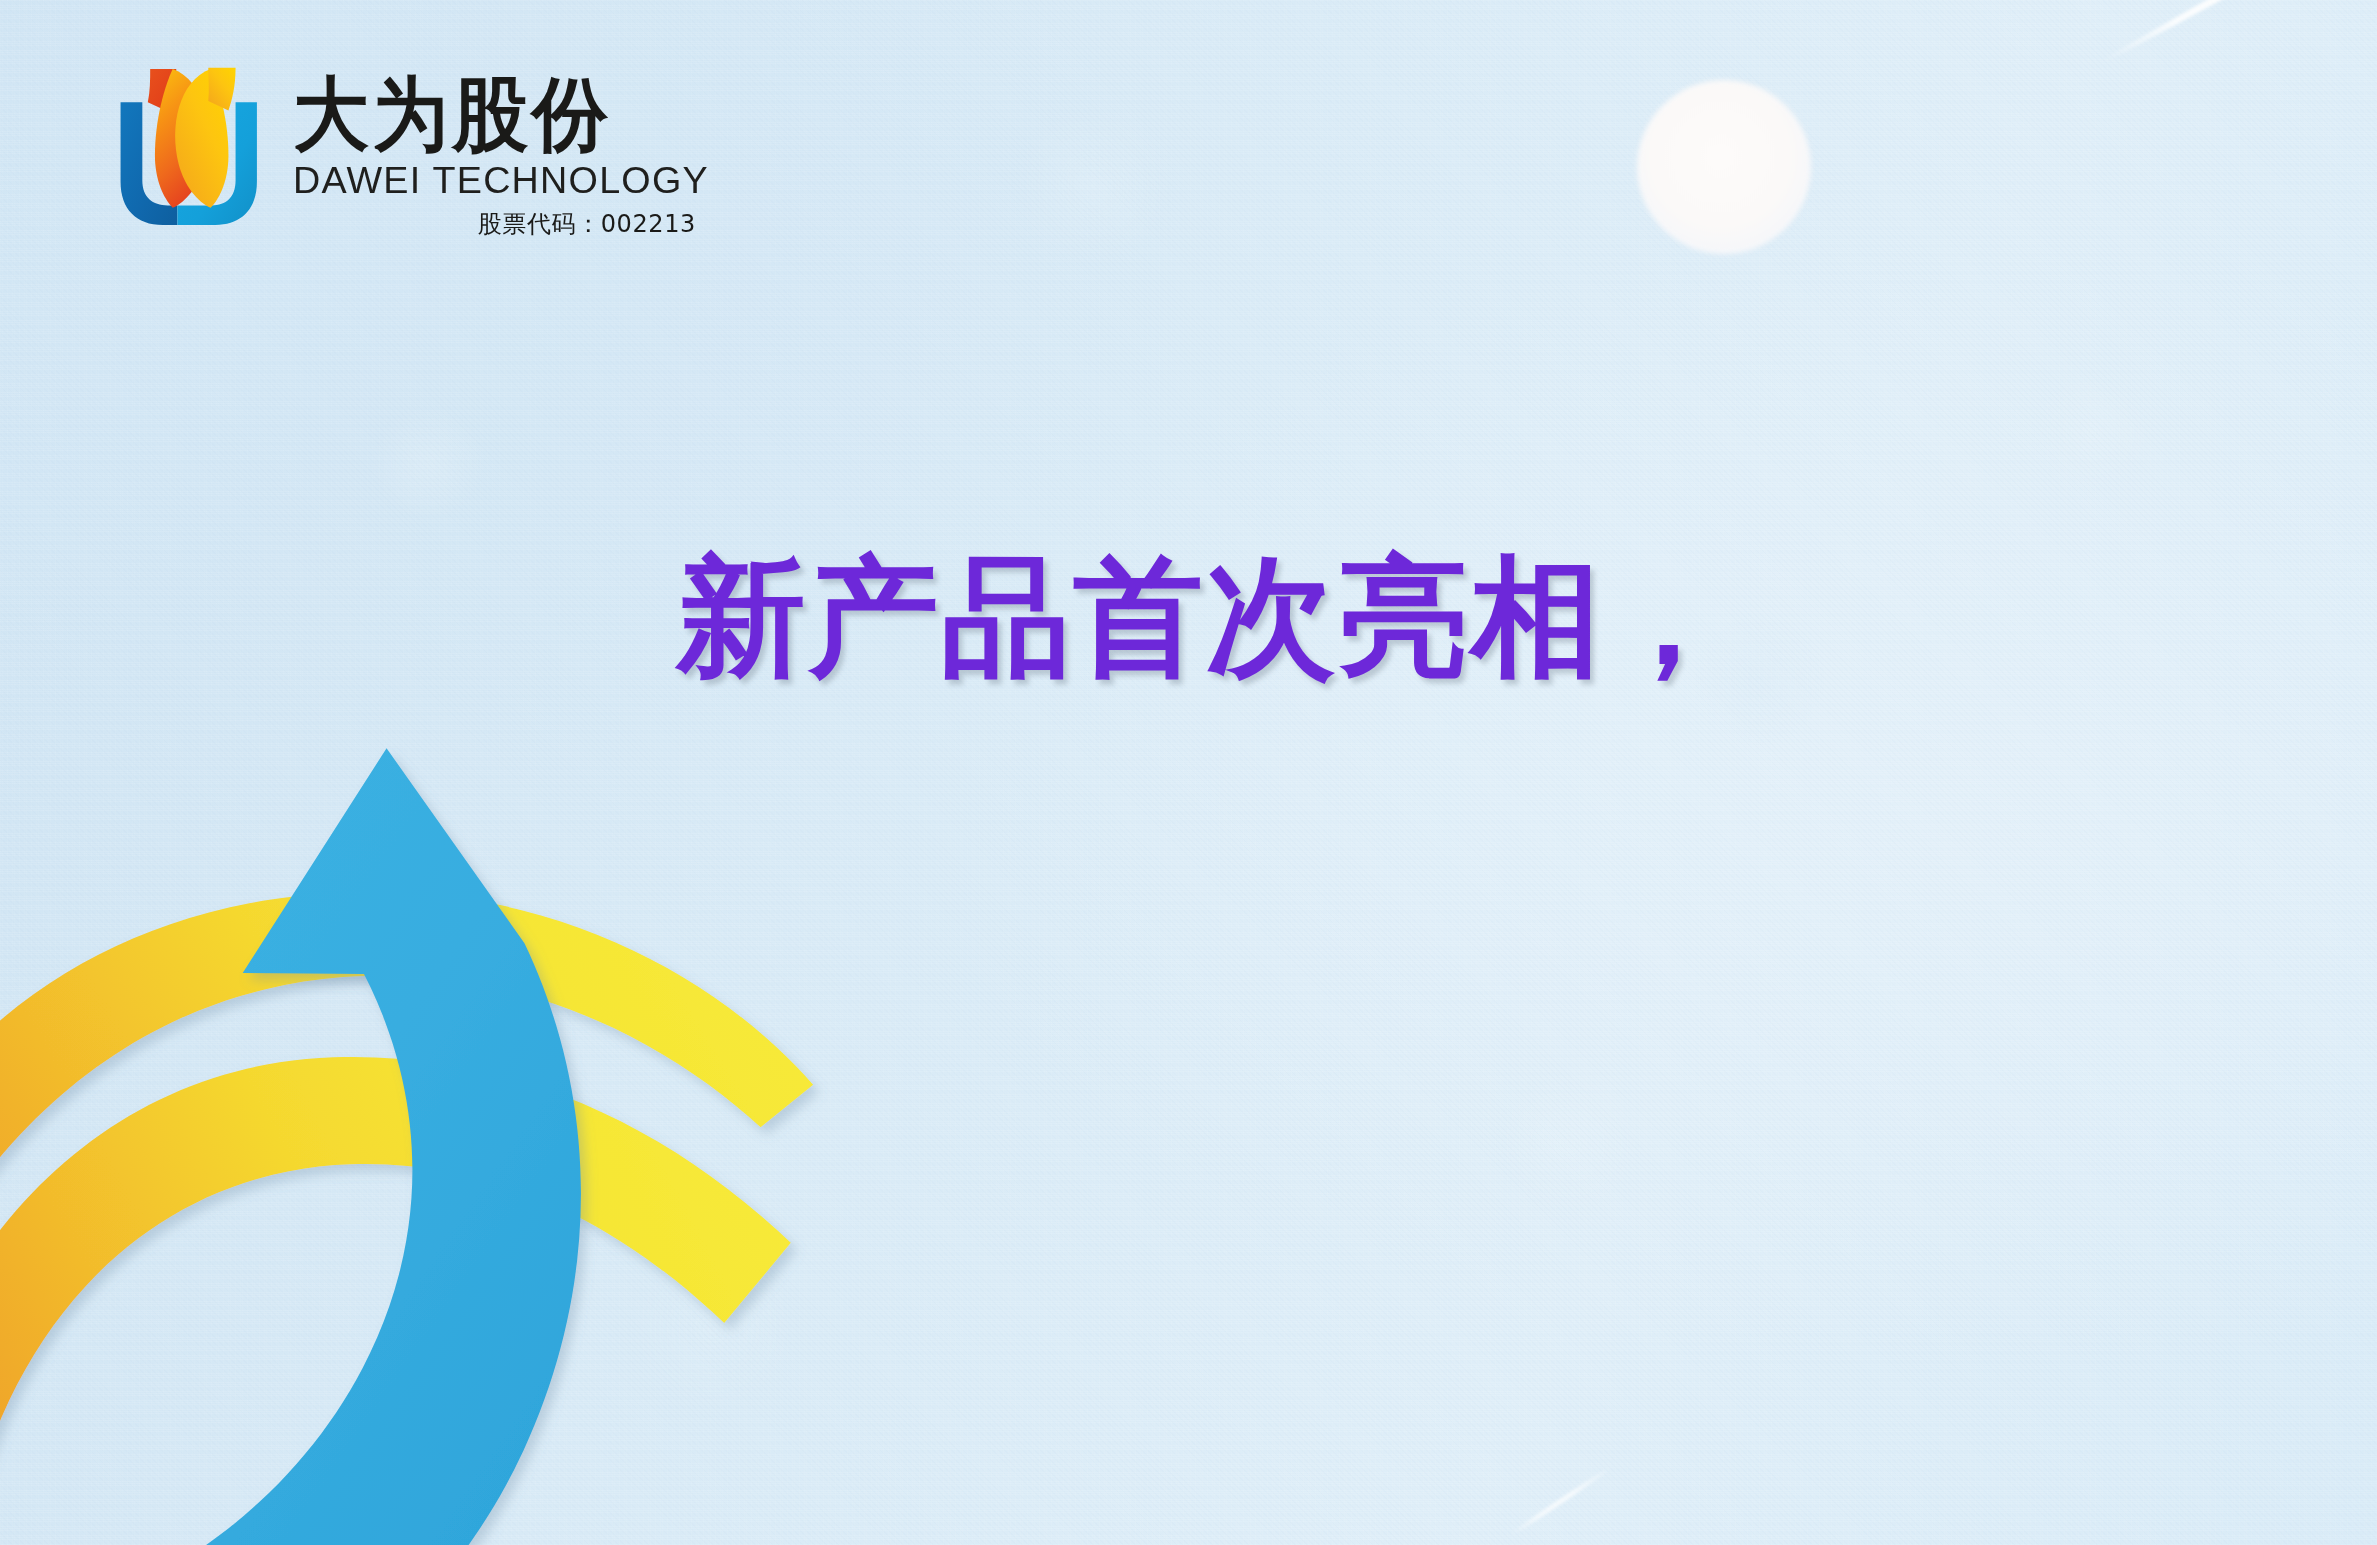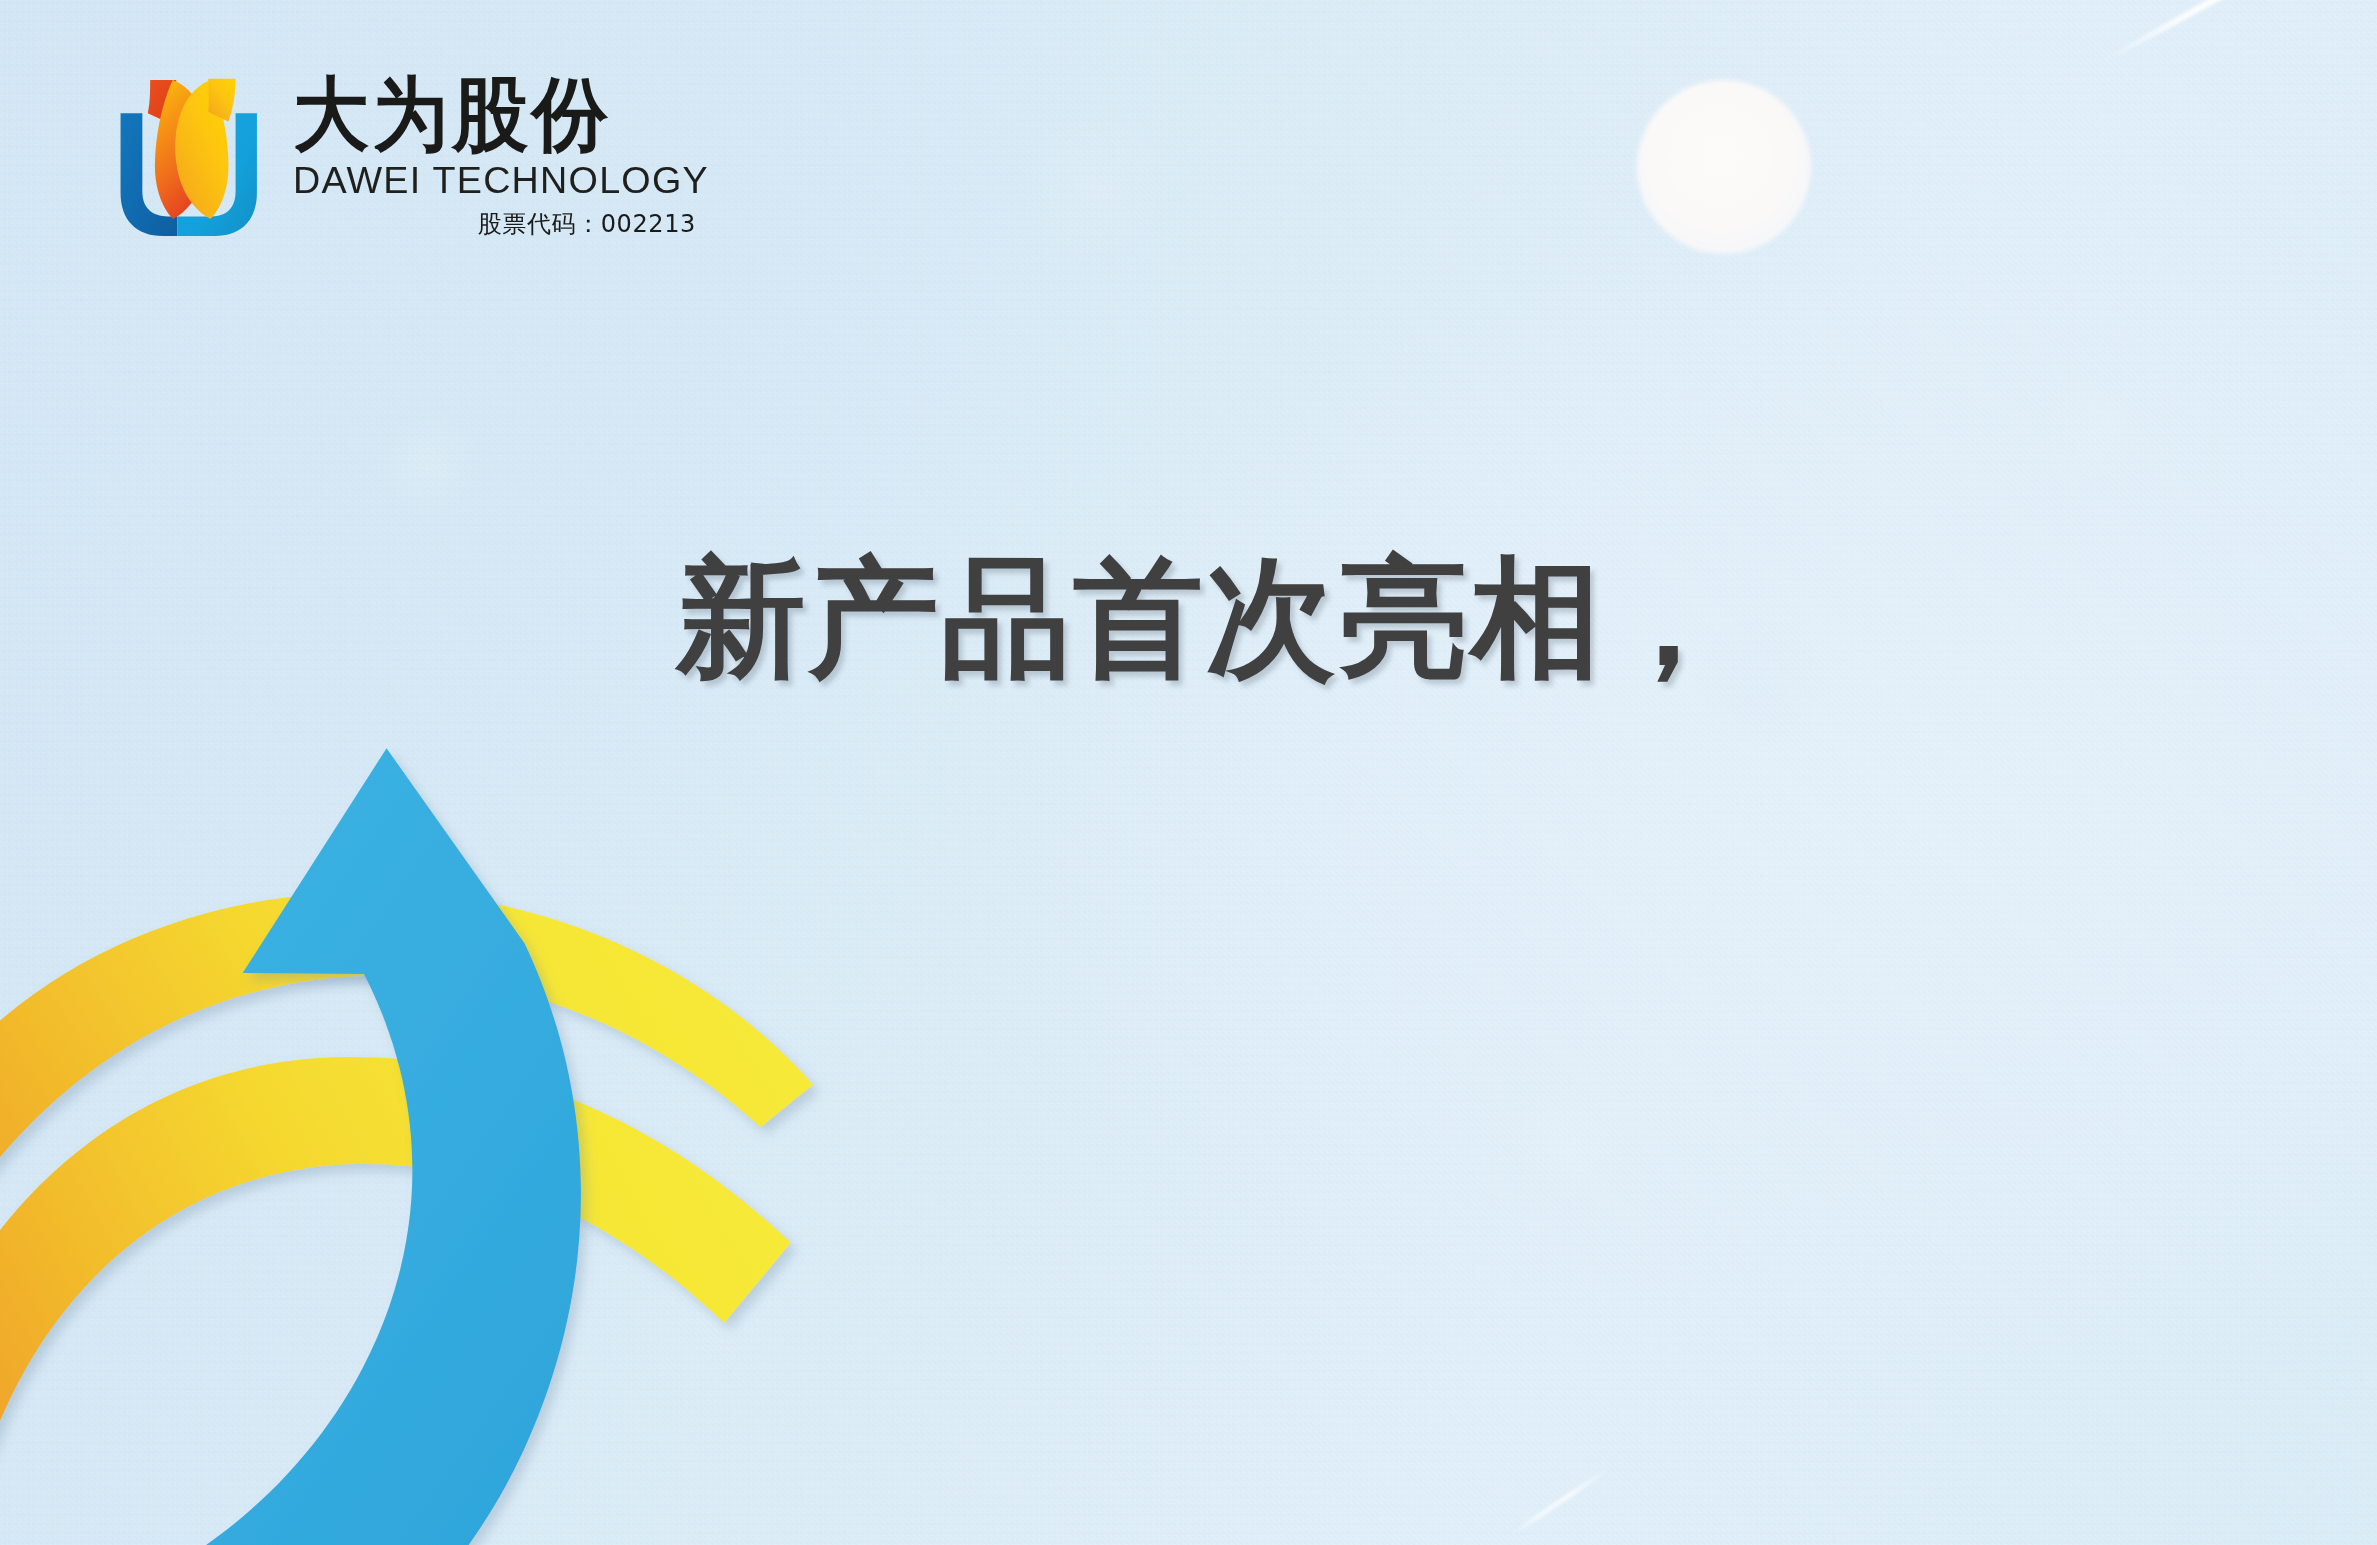--- a/index.html
+++ b/index.html
@@ -100,21 +100,21 @@
     height: 862px;
   }
   .ribbons svg { display: block; width: 100%; height: 100%; }
 
   
   .logo-block {
     position: absolute;
     left: 119px;
     top: 45px;
     display: flex;
-    align-items: flex-end;
+    align-items: center;
     gap: 31px;
   }
 
   .logo-mark {
     width: 143px;
     height: 169px;
     flex: 0 0 auto;
   }
   .logo-mark svg { display: block; width: 100%; height: 100%; }
 
@@ -167,24 +167,24 @@
   .headline {
     position: absolute;
     left: 618px;
     top: 553px;
     width: 1296px;
   }
   .headline-line {
     font-size: 130px;
     line-height: 1.00;
     font-weight: 700;
-    color: #404040;
+    color: #6d28d9;
     letter-spacing: 2.4px;
     white-space: nowrap;
-    font-family: Liberation Sans, sans-serif;
+    font-family: Liberation Serif, serif;
     text-shadow: 4.2px 5.3px 5.3px rgba(90,105,120,.28);
   }
   .headline-line-1 { padding-left: 58px; }
   .headline-line-2 { padding-left: 0px; margin-top: 67px; }
 </style>
 </head>
 <body>
 
 <div id="stage">
 

